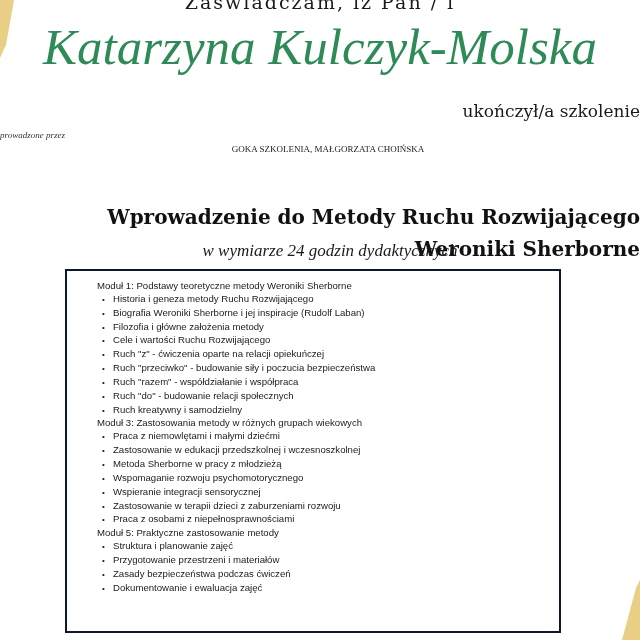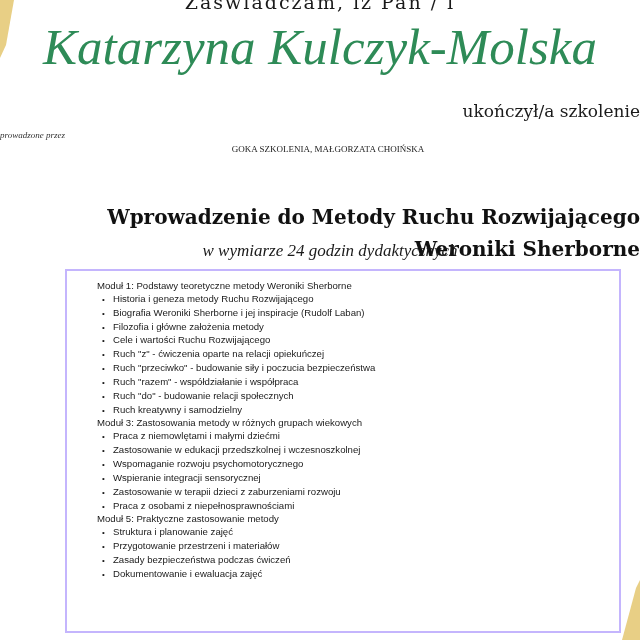--- a/index.html
+++ b/index.html
@@ -96,23 +96,23 @@
       font-family: "Liberation Serif", serif;
       font-style: italic;
       font-size: 17px;
       color: #1a1a1a;
       padding-left: 20px;
     }
     .program-box {
       position: absolute;
       left: 65px;
       top: 269px;
-      width: 556px;
+      width: 496px;
       height: 364px;
-      border: 2px solid #c4b5fd;
+      border: 2px solid #0f172a;
       box-sizing: border-box;
     }
     .program-list {
       position: absolute;
       left: 30px;
       top: 9px;
       font-family: "Liberation Sans", sans-serif;
       font-size: 9.6px;
       line-height: 12.85px;
       color: #1a1a1a;
@@ -170,20 +170,21 @@
 
     <div class="module-item"><span class="bullet">•</span><span>Ruch "z" - ćwiczenia oparte na relacji opiekuńczej</span></div>
     <div class="module-item"><span class="bullet">•</span><span>Ruch "przeciwko" - budowanie siły i poczucia bezpieczeństwa</span></div>
     <div class="module-item"><span class="bullet">•</span><span>Ruch "razem" - współdziałanie i współpraca</span></div>
     <div class="module-item"><span class="bullet">•</span><span>Ruch "do" - budowanie relacji społecznych</span></div>
     <div class="module-item"><span class="bullet">•</span><span>Ruch kreatywny i samodzielny</span></div>
 
     <div class="module-title">Moduł 3: Zastosowania metody w różnych grupach wiekowych</div>
     <div class="module-item"><span class="bullet">•</span><span>Praca z niemowlętami i małymi dziećmi</span></div>
     <div class="module-item"><span class="bullet">•</span><span>Zastosowanie w edukacji przedszkolnej i wczesnoszkolnej</span></div>
+    <div class="module-item"><span class="bullet">•</span><span>Metoda Sherborne w pracy z młodzieżą</span></div>
 
     <div class="module-item"><span class="bullet">•</span><span>Wspomaganie rozwoju psychomotorycznego</span></div>
     <div class="module-item"><span class="bullet">•</span><span>Wspieranie integracji sensorycznej</span></div>
     <div class="module-item"><span class="bullet">•</span><span>Zastosowanie w terapii dzieci z zaburzeniami rozwoju</span></div>
     <div class="module-item"><span class="bullet">•</span><span>Praca z osobami z niepełnosprawnościami</span></div>
 
     <div class="module-title">Moduł 5: Praktyczne zastosowanie metody</div>
     <div class="module-item"><span class="bullet">•</span><span>Struktura i planowanie zajęć</span></div>
     <div class="module-item"><span class="bullet">•</span><span>Przygotowanie przestrzeni i materiałów</span></div>
     <div class="module-item"><span class="bullet">•</span><span>Zasady bezpieczeństwa podczas ćwiczeń</span></div>

